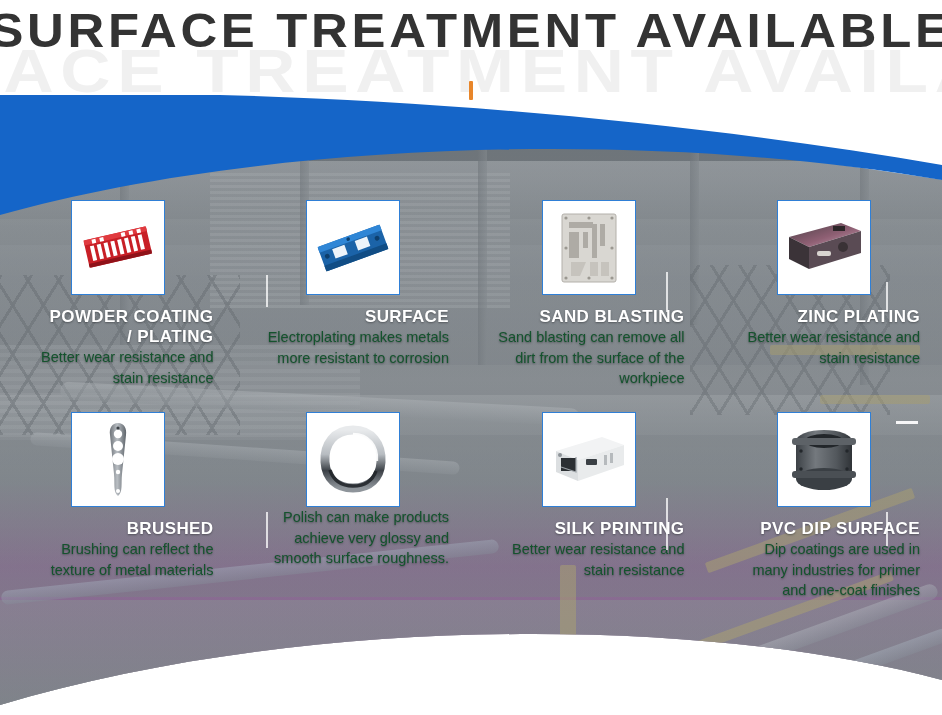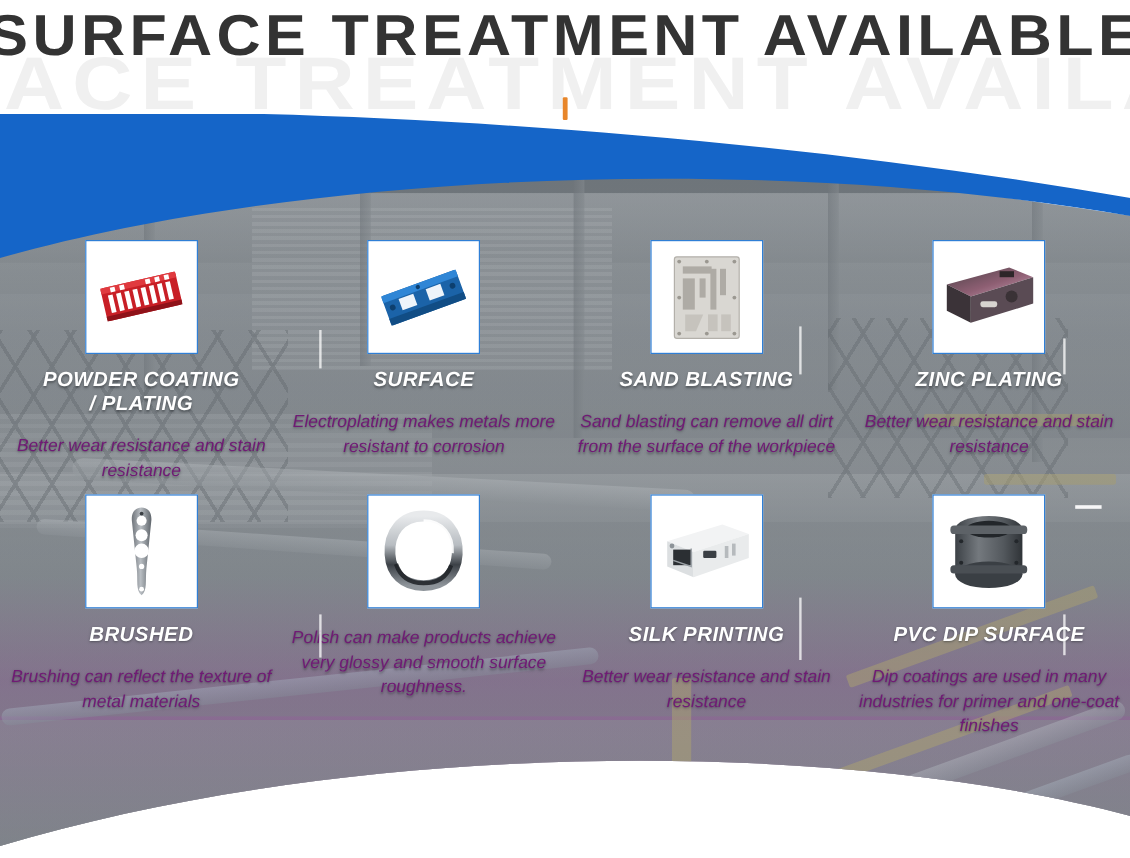--- a/index.html
+++ b/index.html
@@ -112,37 +112,37 @@
   }
 
   
   .wave{position:absolute;left:0;top:95px;width:942px;height:130px;z-index:20;pointer-events:none;}
 
   
   .content{position:absolute;left:0;top:0;width:942px;height:715px;z-index:30;}
   .row{position:absolute;left:0;width:942px;display:flex;}
   .row-1{top:200px;}
   .row-2{top:412px;}
-  .card{width:235.5px;box-sizing:border-box;text-align:center;padding:0 7px;font-style:italic;}
+  .card{width:235.5px;box-sizing:border-box;text-align:right;padding:0 22px;}
   .thumb{
     width:92px;height:93px;margin:0 auto;
     background:#ffffff;border:1.5px solid #2f7fd6;
     display:flex;align-items:center;justify-content:center;
     overflow:hidden;
   }
   .thumb svg{display:block;}
   .card-title{
     margin-top:12px;
     color:#ffffff;font-size:17px;font-weight:bold;
     letter-spacing:.4px;line-height:1.18;
     text-shadow:0 1px 2px rgba(40,44,48,.55);
   }
   .card-desc{
-    margin-top:15px;
-    color:#701a75;font-size:14.5px;font-weight:normal;
+    margin-top:0;
+    color:#14532d;font-size:14.5px;font-weight:normal;
     line-height:1.42;
     text-shadow:0 1px 2px rgba(40,44,48,.55);
   }
   .row-2 .card-title{margin-top:12px;}
 
   
   .dash{position:absolute;height:3px;background:rgba(255,255,255,.92);z-index:31;}
   .vdiv{position:absolute;width:1.5px;background:rgba(255,255,255,.75);z-index:31;}
 </style>
 </head>

